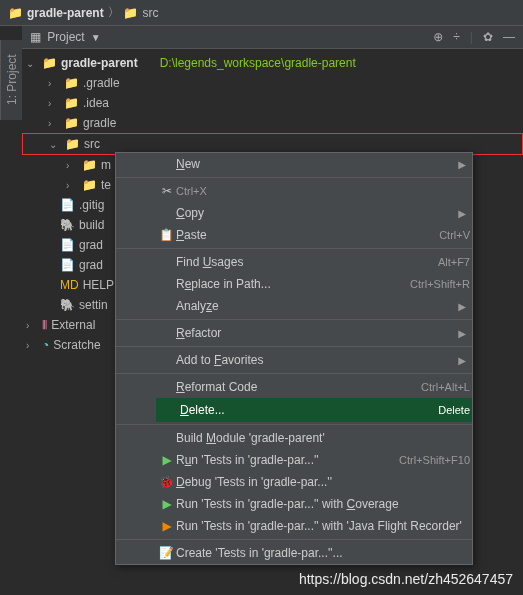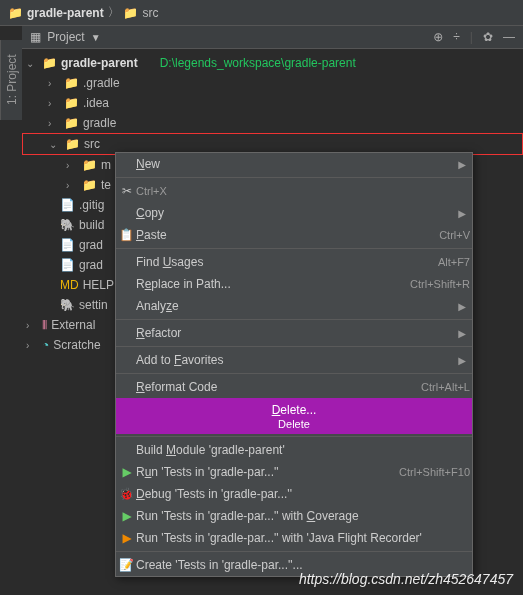--- a/index.html
+++ b/index.html
@@ -10,31 +10,31 @@
 .toolbar { background: #3c3f41; padding: 4px 8px; display: flex; align-items: center; justify-content: space-between; border-bottom: 1px solid #555; margin-left: 22px; }
 .toolbar-left { display: flex; align-items: center; gap: 6px; }
 .toolbar-right { display: flex; align-items: center; gap: 10px; color: #aaa; }
 .toolbar-right span { cursor: pointer; }
 .tree { margin-left: 22px; padding: 4px 0; }
 .tree-row { display: flex; align-items: center; padding: 3px 4px; gap: 4px; white-space: nowrap; }
 .tree-row .arrow { width: 12px; color: #999; font-size: 10px; }
 .tree-row .indent { display: inline-block; }
 .highlighted { border: 1px solid #e33; }
 .context-menu { position: absolute; left: 115px; top: 152px; width: 358px; background: #46494b; border: 1px solid #666; box-shadow: 2px 2px 8px rgba(0,0,0,0.5); z-index: 10; }
-.menu-item { display: flex; align-items: center; padding: 4px 2px; color: #ccc; position: relative; }
+.menu-item { display: flex; align-items: center; padding: 4px 2px; color: #ccc; position: relative; margin-left: 40px; }
 .menu-item .icon { width: 18px; display: inline-block; text-align: center; }
 .menu-item .label { flex: 1; }
 .menu-item .shortcut { color: #999; font-size: 11px; }
 .menu-item .submenu-arrow { position: absolute; right: 6px; color: #999; font-size: 10px; }
-.menu-item.selected { background: #a21caf; color: #fff; flex-direction: column; }
+.menu-item.selected { background: #14532d; color: #fff; }
 .menu-item.selected .shortcut { color: #fff; }
 .menu-sep { height: 1px; background: #5a5a5a; margin: 2px 0; }
-.watermark { position: absolute; bottom: 8px; right: 10px; color: rgba(255,255,255,0.9); font-size: 14px; z-index: 20; font-style: italic; }
+.watermark { position: absolute; bottom: 8px; right: 10px; color: rgba(255,255,255,0.9); font-size: 14px; z-index: 20; }
 .underline { text-decoration: underline; }
-.path-text { color: #22c55e; padding-left: 18px; }
+.path-text { color: #84cc16; padding-left: 18px; }
 </style>
 </head>
 <body>
 
 <div class="breadcrumb">
   <span>📁</span>
   <span class="bold">gradle-parent</span>
   <span>〉</span>
   <span>📁</span>
   <span>src</span>

